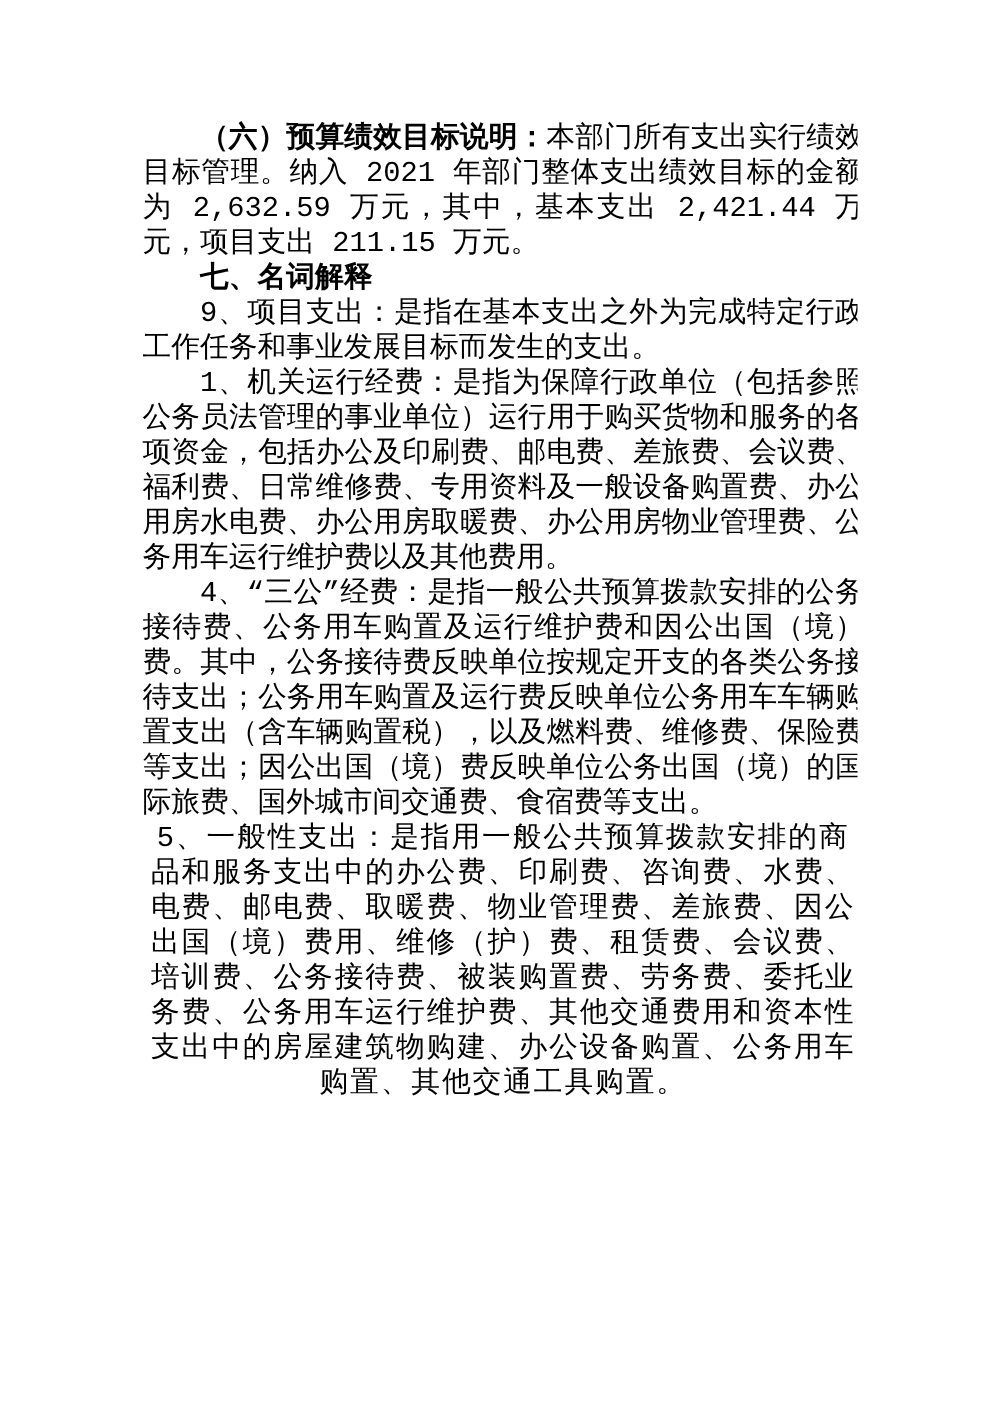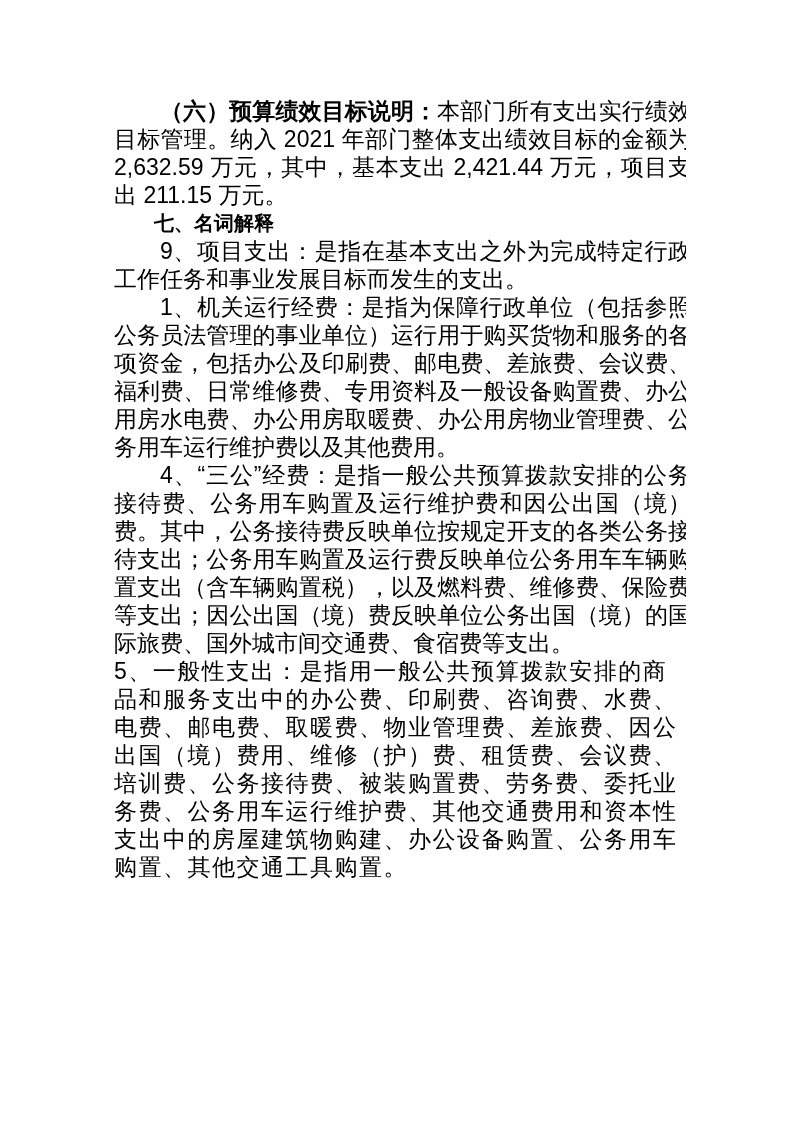--- a/index.html
+++ b/index.html
@@ -6,21 +6,21 @@
     margin: 0;
     padding: 0;
     background: #ffffff;
   }
   .page {
     position: relative;
     width: 686px;
     height: 1122px;
     background: #ffffff;
     color: #000000;
-    font-family: Liberation Sans, sans-serif;
+    font-family: Liberation Mono, monospace;
     overflow: hidden;
   }
   .content {
     position: absolute;
     left: 114px;
     top: 97px;
     width: 577px;
     font-size: 23px;
     line-height: 28px;
     text-align: justify;
@@ -31,30 +31,30 @@
   }
   .indent {
     text-indent: 2em;
   }
   .no-indent {
     text-indent: 0;
   }
   .heading {
     margin: 0;
     padding: 0;
-    font-size: 20px;
+    font-size: 23px;
     font-weight: bold;
     text-indent: 2em;
   }
   .bold-lead {
     font-weight: bold;
   }
   .spaced {
     letter-spacing: 1.5px;
-    text-align: left;
+    text-align: center;
   }
 </style>
 </head>
 <body>
 
 <div class="page">
   <div class="content">
 
     <p class="para indent"><span class="bold-lead">（六）预算绩效目标说明：</span><span>本部门所有支出实行绩效目标管理。纳入 2021 年部门整体支出绩效目标的金额为 2,632.59 万元，其中，基本支出 2,421.44 万元，项目支出 211.15 万元。</span></p>
 

